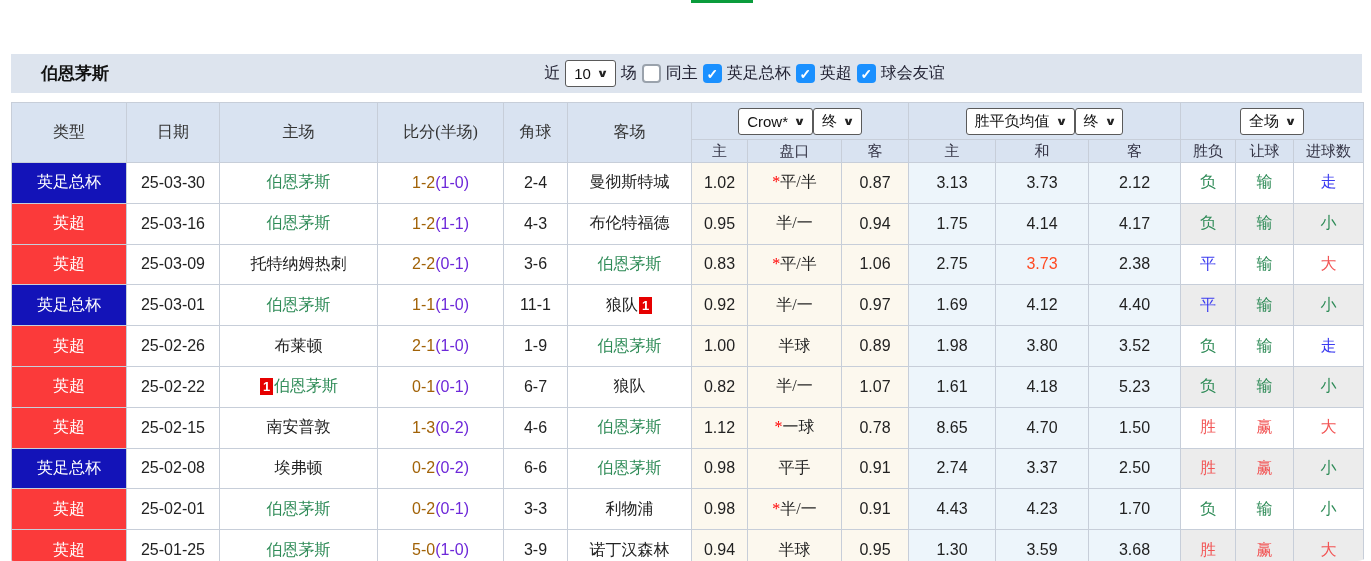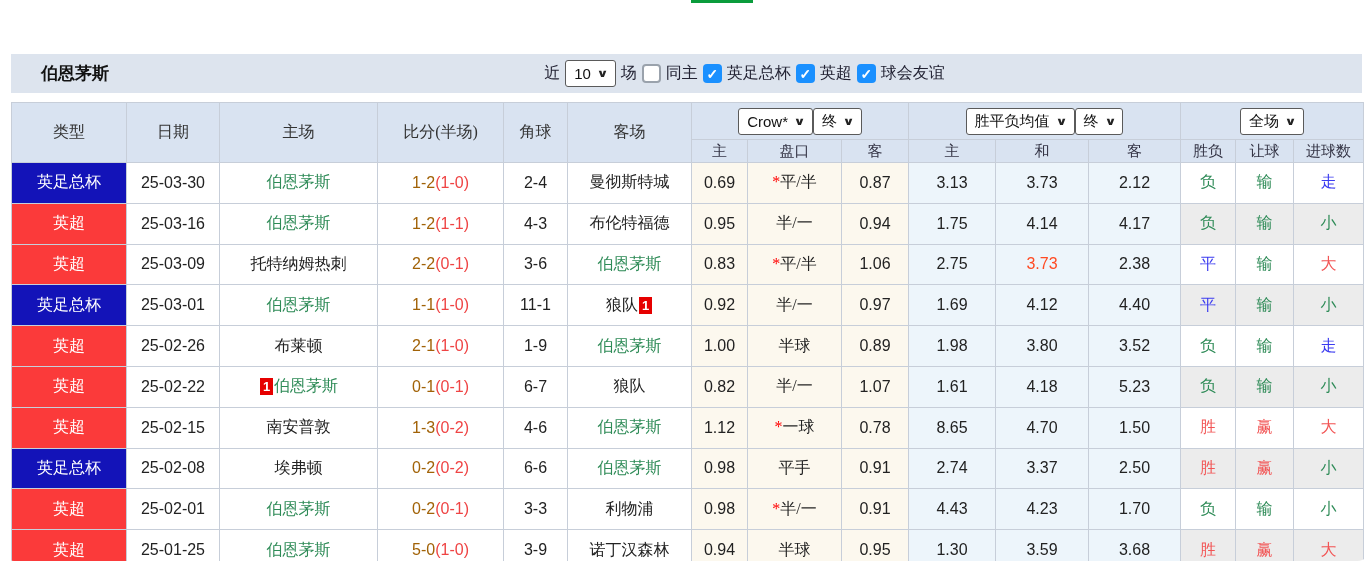--- a/index.html
+++ b/index.html
@@ -43,21 +43,21 @@
   .t-blue{background:#1313b8;color:#fff;}
   .t-red{background:#fb3a3a;color:#fff;}
   .bg-cream{background:#fcf8ee;}
   .bg-lblue{background:#edf5fb;}
   .shade{background:#ececec;}
   .c-red{color:#f25555;}
   .c-green{color:#2e8b57;}
   .c-blue{color:#3b3bf0;}
   .team-green{color:#2e8b57;}
   .score-main{color:#a16207;}
-  .half{color:#ef4444;}
+  .half{color:#6d28d9;}
   .hl{color:#ff4a22;}
   .star{color:#ff0000;}
   .badge{display:inline-block;background:#e60000;color:#fff;font-weight:bold;font-size:13px;
          line-height:17px;padding:0 3px;vertical-align:top;margin:2px 1px 0 1px;
          font-family:"Liberation Sans",sans-serif;}
   .sel-group{display:flex;align-items:center;justify-content:center;}
 </style>
 </head>
 <body>
 
@@ -157,21 +157,21 @@
       </tr>
     </thead>
     <tbody>
         <tr>
           <td class="cn t-blue">英足总杯</td>
           <td>25-03-30</td>
           <td class="cn"><span class="team-green">伯恩茅斯</span></td>
           <td><span class="score-main">1-2</span><span class="half">(1-0)</span></td>
           <td>2-4</td>
           <td class="cn"><span class="">曼彻斯特城</span></td>
-          <td class="bg-cream">0.69</td>
+          <td class="bg-cream">1.02</td>
           <td class="bg-cream cn"><span class="star">*</span>平/半</td>
           <td class="bg-cream">0.87</td>
           <td class="bg-lblue">3.13</td>
           <td class="bg-lblue">3.73</td>
           <td class="bg-lblue">2.12</td>
           <td class="cn c-green">负</td>
           <td class="cn c-green">输</td>
           <td class="cn c-blue">走</td>
         </tr>
         <tr>

